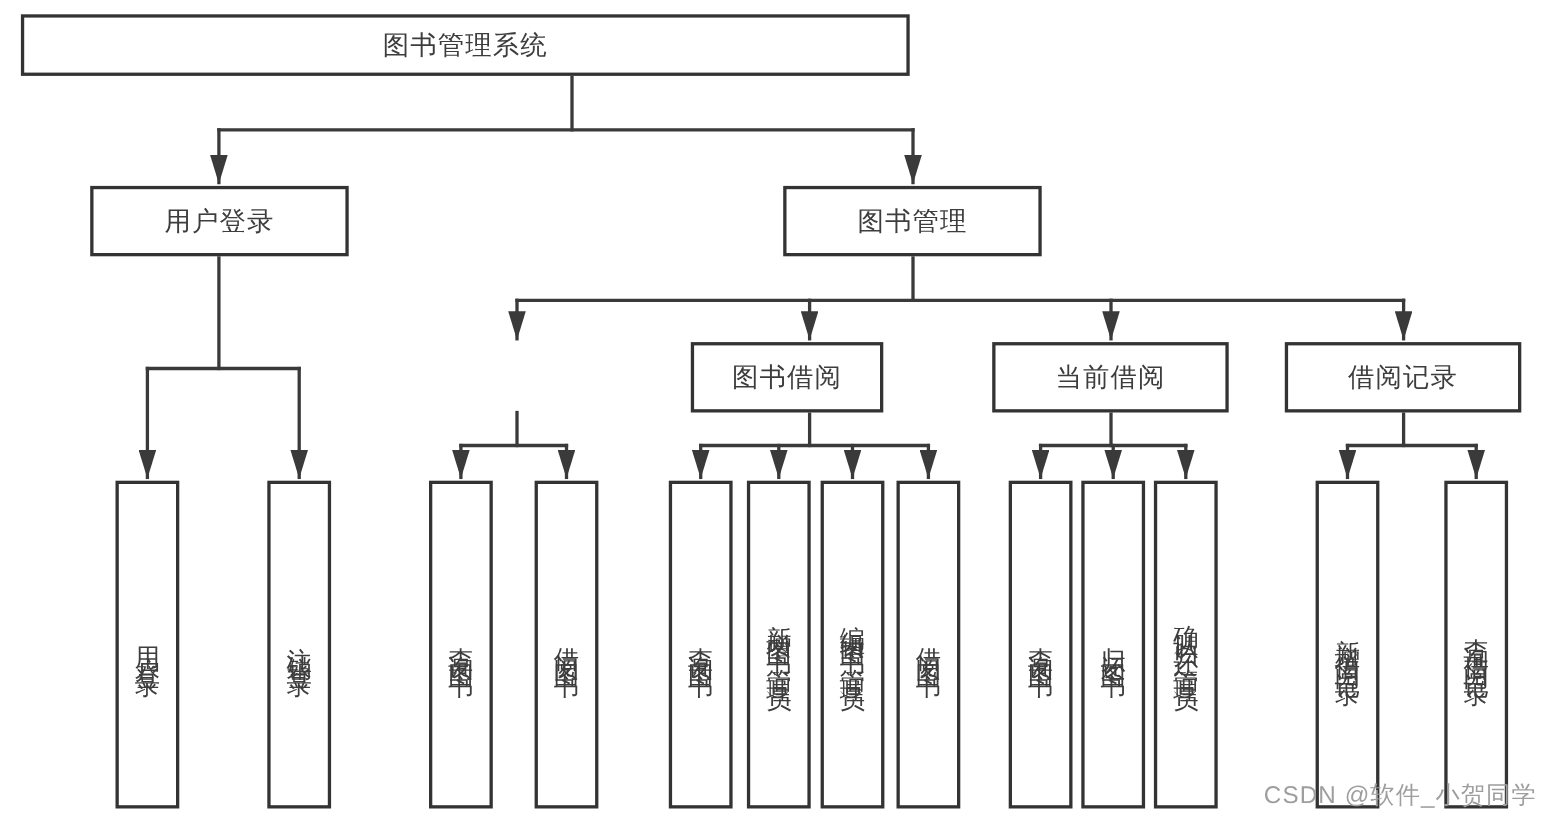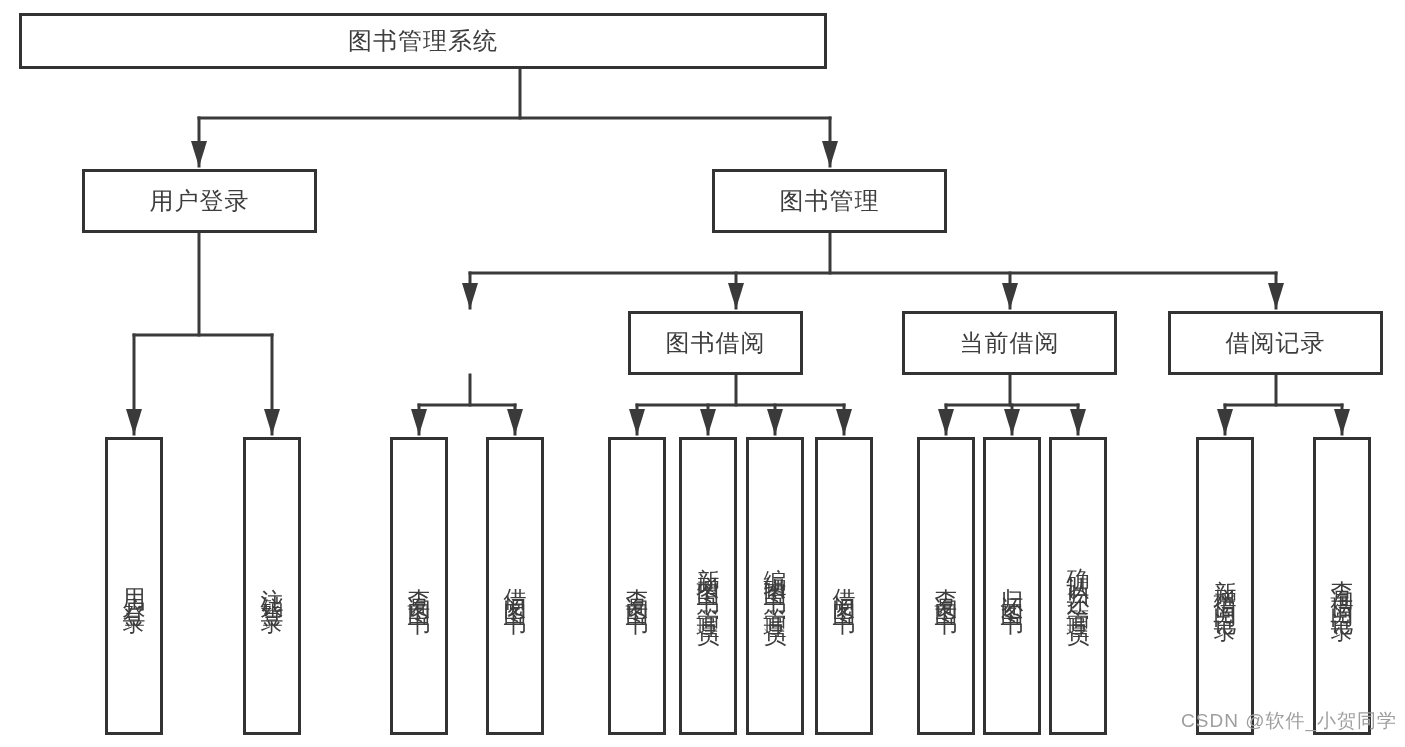--- a/index.html
+++ b/index.html
@@ -28,21 +28,21 @@
   .leaf .vtext{
     writing-mode:vertical-rl;
     text-orientation:mixed;
     font-size:23px;
     letter-spacing:8px;
     line-height:1;
   }
   .watermark{
     position:absolute;
     right:8px;top:708px;
-    font-size:19px;
+    font-size:22px;
     color:#9e9e9e;
     letter-spacing:1px;
     z-index:3;
     white-space:nowrap;
   }
 </style>
 </head>
 <body>
 
 <div class="canvas">

